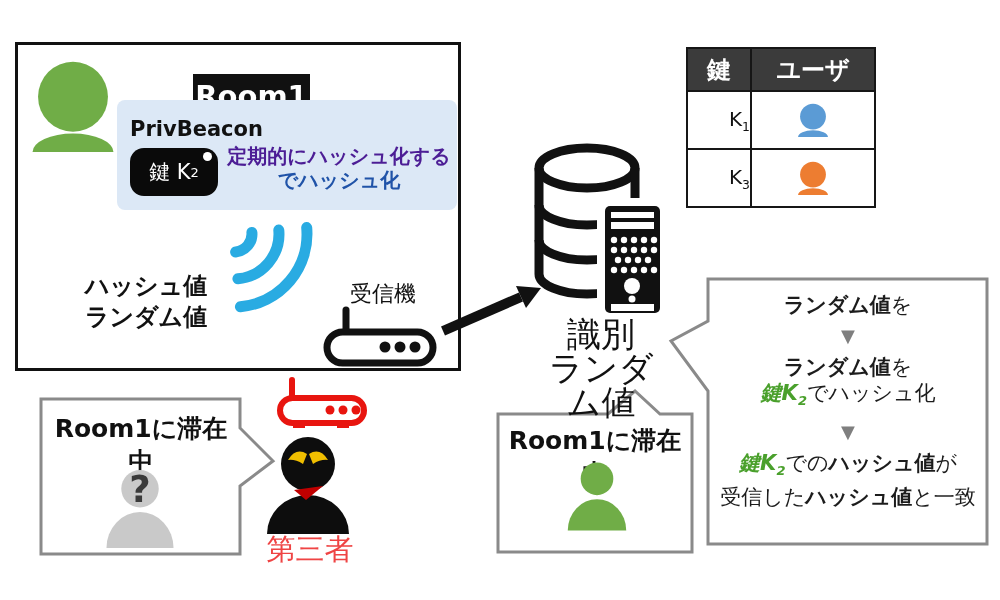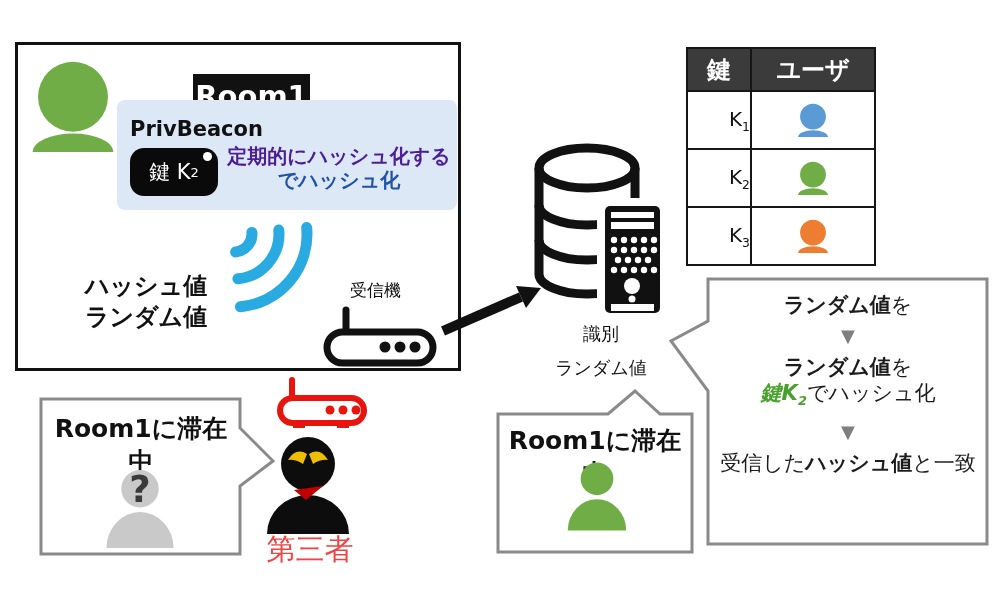--- a/index.html
+++ b/index.html
@@ -20,22 +20,22 @@
   .priv-panel{left:117px;top:100px;width:340px;height:110px;background:#DCE8F6;border-radius:8px;z-index:3;}
   .priv-name{position:absolute;left:13px;top:17px;font-size:21px;font-weight:bold;color:#111;}
   .beacon-badge{position:absolute;left:13px;top:48px;width:88px;height:48px;background:#0a0a0a;border-radius:14px;}
   .badge-text{position:absolute;left:0;top:0;width:100%;height:100%;display:flex;align-items:center;justify-content:center;
               color:#fff;font-size:21px;font-weight:500;}
   .badge-dot{position:absolute;right:6px;top:4px;width:9px;height:9px;background:#fff;border-radius:50%;}
   .broadcast{position:absolute;left:106px;top:44px;width:232px;text-align:center;
              font-size:20px;font-weight:bold;line-height:24px;}
 
   .signal-values{left:71px;top:271px;width:150px;text-align:center;font-size:24px;font-weight:bold;line-height:31px;z-index:3;}
-  .receiver-label{left:350px;top:279px;width:95px;font-size:17px;z-index:3;}
-  .system-label{left:536px;top:317px;width:130px;text-align:center;font-size:18px;line-height:34px;z-index:3;}
+  .receiver-label{left:350px;top:279px;width:95px;font-size:22px;z-index:3;}
+  .system-label{left:536px;top:317px;width:130px;text-align:center;font-size:34px;line-height:34px;z-index:3;}
 
   
   .key-table{left:686px;top:47px;border-collapse:collapse;z-index:3;background:#fff;}
   .key-table th,.key-table td{border:2px solid #161616;padding:0;}
   .key-table th{background:#3B3B3B;color:#fff;font-size:24px;font-weight:bold;height:41px;}
   .th-key{width:62px;}
   .th-user{width:122px;}
   .kcell{font-size:20px;text-align:right;height:56px;color:#111;}
   .ucell{text-align:center;vertical-align:middle;}
   .cell-person{width:34px;height:36px;margin:0 auto;}
@@ -210,31 +210,20 @@
         <td class="ucell">
           <svg class="cell-person" viewBox="0 0 100 100">
             <g fill="#5B9BD5">
                 <circle cx="50" cy="40" r="38"></circle>
                 <path d="M6,100 a44,20 0 0 1 88,0 z"></path>
               </g>
           </svg>
         </td>
       </tr>
       <tr>
-        <td class="kcell"><span>K</span><sub>2</sub></td>
-        <td class="ucell">
-          <svg class="cell-person" viewBox="0 0 100 100">
-            <g fill="#70AD47">
-                <circle cx="50" cy="40" r="38"></circle>
-                <path d="M6,100 a44,20 0 0 1 88,0 z"></path>
-              </g>
-          </svg>
-        </td>
-      </tr>
-      <tr>
         <td class="kcell"><span>K</span><sub>3</sub></td>
         <td class="ucell">
           <svg class="cell-person" viewBox="0 0 100 100">
             <g fill="#ED7D31">
                 <circle cx="50" cy="40" r="38"></circle>
                 <path d="M6,100 a44,20 0 0 1 88,0 z"></path>
               </g>
           </svg>
         </td>
       </tr>
@@ -245,20 +234,21 @@
     <div class="step">
       <div><span class="bold">ランダム値</span><span>を</span></div>
     </div>
     <div class="tri">▼</div>
     <div class="step">
       <div><span class="bold">ランダム値</span><span>を</span></div>
       <div><span class="key2"><span>鍵K</span><sub>2</sub></span><span>でハッシュ化</span></div>
     </div>
     <div class="tri">▼</div>
     <div class="step">
+      <div><span class="key2"><span>鍵K</span><sub>2</sub></span><span>での</span><span class="bold">ハッシュ値</span><span>が</span></div>
       <div><span>受信した</span><span class="bold">ハッシュ値</span><span>と一致</span></div>
     </div>
   </div>
 
   <div class="abs mid-bubble-text">Room1に滞在中</div>
   <div class="abs person-mid">
     <svg viewBox="0 0 100 100" width="100%" height="100%">
       <g fill="#70AD47">
           <circle cx="50" cy="24" r="24"></circle>
           <path d="M7,100 a43,46 0 0 1 86,0 z"></path>

